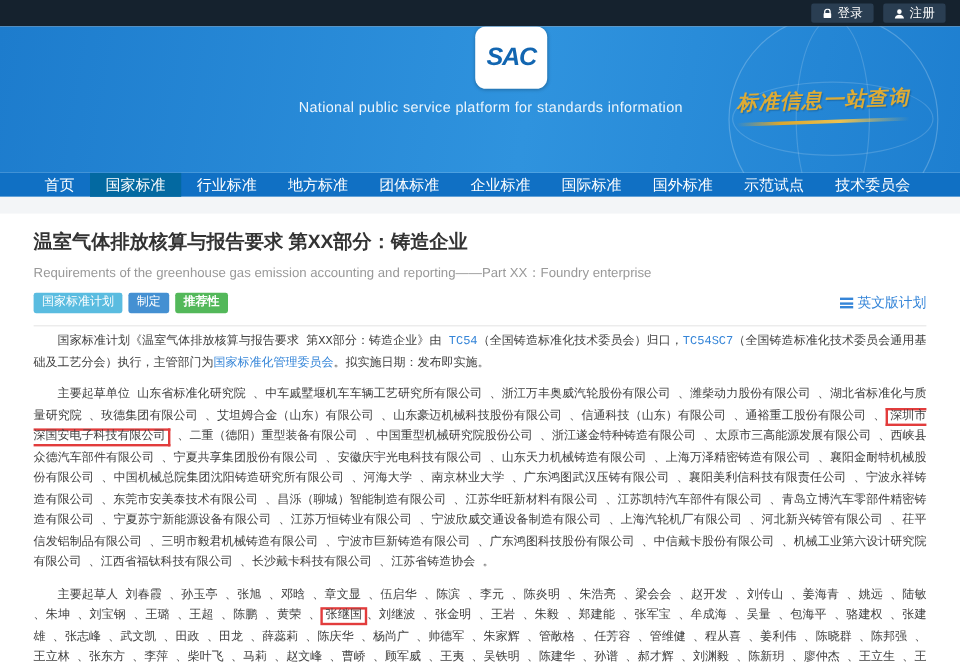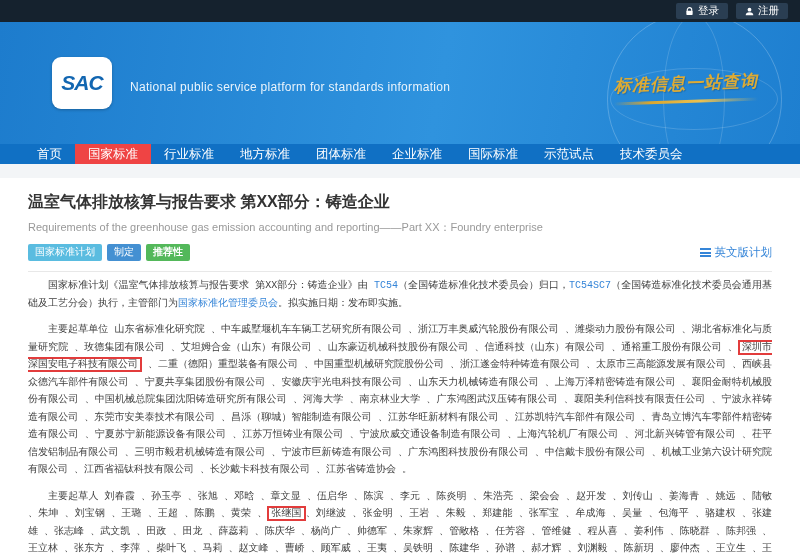--- a/index.html
+++ b/index.html
@@ -6,37 +6,37 @@
   html, body { background: #ffffff; }
   body { font-family: "Liberation Sans", "DejaVu Sans", sans-serif; }
   .page { position: relative; width: 800px; height: 555px; background: #fff; overflow: hidden; }
 
   
   .topbar { height: 22px; background: #15222e; display: flex; justify-content: flex-end; align-items: center; gap: 8px; padding-right: 12px; }
   .topbar-btn { display: flex; align-items: center; gap: 4px; background: #2a3e52; color: #fff; font-size: 10.5px; padding: 2px 9px; border-radius: 2px; cursor: pointer; height: 16px; }
   .topbar-btn svg { width: 9px; height: 9px; display: block; }
 
   
-  header { position: relative; height: 122px; background: linear-gradient(100deg, #1d7ccd 0%, #2f93de 55%, #1e7fd0 100%); overflow: hidden; display: flex; align-items: center; }
+  header { position: relative; height: 122px; background: linear-gradient(100deg, #1d7ccd 0%, #2f93de 55%, #1e7fd0 100%); overflow: hidden; display: flex; align-items: center; flex-direction: column; }
   .globe { position: absolute; right: 18px; top: -10px; width: 175px; height: 175px; border: 1px solid rgba(255,255,255,0.22); border-radius: 50%; }
   .globe .lat { position: absolute; left: 2px; top: 55px; width: 168px; height: 62px; border: 1px solid rgba(255,255,255,0.16); border-radius: 50%; }
   .globe .lon { position: absolute; left: 55px; top: 2px; width: 62px; height: 168px; border: 1px solid rgba(255,255,255,0.16); border-radius: 50%; }
   .logo { margin-left: 52px; width: 60px; height: 52px; background: #ffffff; border-radius: 9px; display: flex; align-items: center; justify-content: center; box-shadow: 0 1px 3px rgba(0,0,0,0.25); z-index: 2; cursor: pointer; }
   .logo span { font-style: italic; font-weight: 800; font-size: 21px; color: #1266b1; letter-spacing: -1px; }
   .titles { margin-left: 18px; z-index: 2; }
   .site-title { font-size: 25px; color: #ffffff; font-weight: bold; letter-spacing: 4px; }
   .site-subtitle { font-size: 12px; color: #eaf4fc; margin-top: 8px; letter-spacing: 0.3px; }
   .slogan-wrap { position: absolute; right: 42px; top: 50px; text-align: center; z-index: 2; }
   .slogan-text { font-family: "DejaVu Serif", serif; font-style: italic; font-weight: bold; font-size: 17px; color: #ddab35; letter-spacing: 1px; transform: rotate(-2deg); text-shadow: 1px 1px 1px rgba(0,0,0,0.18); }
   .slogan-underline { height: 3px; margin-top: 5px; background: linear-gradient(90deg, rgba(217,166,46,0), #d9a62e 25%, #ecc14f 60%, rgba(217,166,46,0)); transform: rotate(-2deg); }
 
   
   .mainnav { height: 20px; background: #1070c4; display: flex; align-items: stretch; padding-left: 24px; }
   .nav-item { color: #ffffff; display: flex; align-items: center; padding: 0 13px; font-size: 12.5px; cursor: pointer; text-decoration: none; white-space: nowrap; }
-  .nav-item.active { background: #ef4444; }
+  .nav-item.active { background: #0369a1; }
   .gray-strip { height: 14px; background: #f3f5f7; }
 
   
   main { padding: 12px 28px 0; }
   h1.page-title { font-size: 16px; color: #333; font-weight: bold; margin: 2px 0 7px; }
   .en-sub { font-size: 11px; color: #999; margin-bottom: 9px; }
   .meta-row { display: flex; justify-content: space-between; align-items: center; }
   .badges { display: flex; align-items: center; }
   .badge { font-size: 10px; color: #fff; padding: 2px 7px 3px; border-radius: 2px; margin-right: 5px; line-height: 1.2; }
   .en-link { font-size: 11.5px; color: #3585d8; display: flex; align-items: center; gap: 4px; cursor: pointer; text-decoration: none; }
@@ -89,20 +89,21 @@
   </header>
 
   <nav class="mainnav">
       <a class="nav-item">首页</a>
       <a class="nav-item active">国家标准</a>
       <a class="nav-item">行业标准</a>
       <a class="nav-item">地方标准</a>
       <a class="nav-item">团体标准</a>
       <a class="nav-item">企业标准</a>
       <a class="nav-item">国际标准</a>
+      <a class="nav-item">国外标准</a>
       <a class="nav-item">示范试点</a>
       <a class="nav-item">技术委员会</a>
     </nav>
   <div class="gray-strip"></div>
 
   <main>
     <h1 class="page-title">温室气体排放核算与报告要求 第XX部分：铸造企业</h1>
     <div class="en-sub">Requirements of the greenhouse gas emission accounting and reporting——Part XX：Foundry enterprise</div>
 
     <div class="meta-row">

